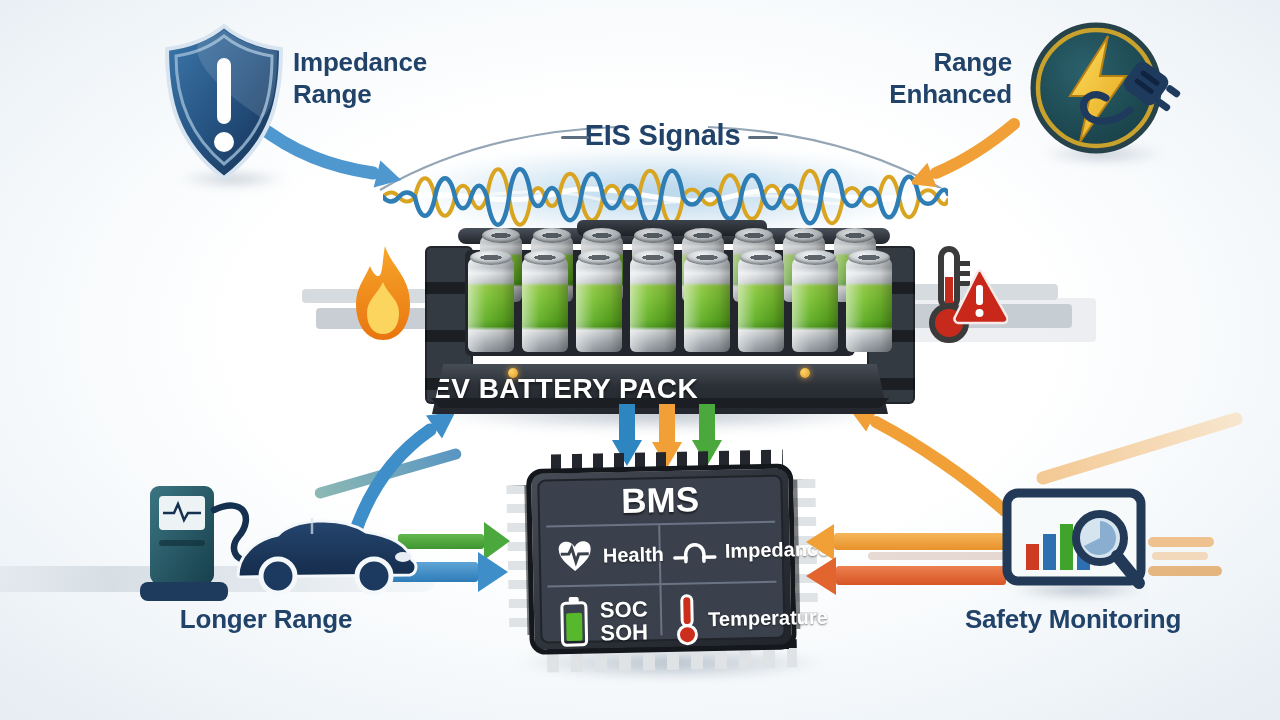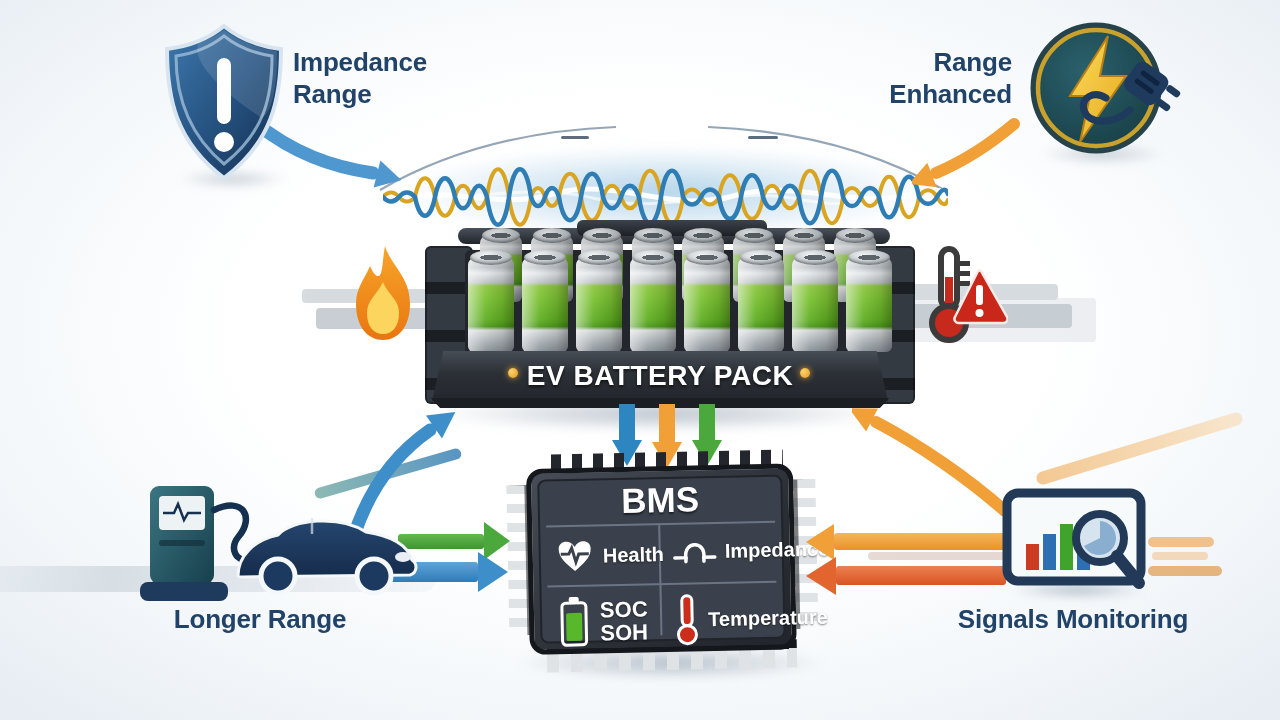--- a/index.html
+++ b/index.html
@@ -37,21 +37,21 @@
   .stripe-or3{left:1148px;top:566px;width:74px;height:10px;border-radius:5px;background:#e09a4c;opacity:.7;}
   .stripe-fade{left:868px;top:552px;width:140px;height:8px;border-radius:4px;background:rgba(205,172,160,.45);}
 
   
   .t-enh{left:293px;top:46px;font-size:26px;line-height:32px;}
   .t-fast{left:862px;top:46px;width:150px;text-align:right;font-size:26px;line-height:32px;}
   .t-eis{left:540px;top:119px;width:245px;text-align:center;font-size:29px;}
   .dash{height:3px;background:#5c6d80;border-radius:2px;}
   .dash-l{left:561px;top:136px;width:28px;}
   .dash-r{left:748px;top:136px;width:30px;}
-  .t-range{left:150px;top:604px;width:220px;text-align:center;font-size:26px;}
+  .t-range{left:156px;top:604px;width:220px;text-align:center;font-size:26px;}
   .t-mon{left:948px;top:604px;width:250px;text-align:center;font-size:26px;}.z1{z-index:1}.z2{z-index:2}.z3{z-index:3}.z4{z-index:4}.z5{z-index:5}.z6{z-index:6}.z7{z-index:7}
 
   
   .arrow-body{position:absolute;border-radius:3px;}
   .arrow-head{position:absolute;width:0;height:0;border-style:solid;border-color:transparent;}
   .ab-green{left:398px;top:534px;width:86px;height:15px;background:linear-gradient(180deg,#63b84e,#3f9630);}
   .ah-green{left:484px;top:522px;border-width:19px 0 19px 26px;border-left-color:#4ba83d;}
   .ab-blue2{left:382px;top:562px;width:96px;height:20px;background:linear-gradient(180deg,#5fa4d6,#2e7cb8);}
   .ah-blue2{left:478px;top:552px;border-width:20px 0 20px 30px;border-left-color:#3d8ec9;}
   .ab-orange{left:834px;top:533px;width:172px;height:17px;background:linear-gradient(180deg,#f6b65a,#e8922a);}
@@ -84,24 +84,24 @@
   .cell{position:relative;border-radius:7px 7px 6px 6px;
     background:linear-gradient(180deg,#d8dcdf 0%,#c2c7cb 10%,#e5e8ea 16%,#bfc4c8 26%,#8cc63f 30%,#7cc233 42%,#5fae22 66%,#4c9a1a 73%,#d5d8da 77%,#a6adb2 90%,#888f95 100%);}
   .cell::after{content:'';position:absolute;inset:0;border-radius:inherit;
     background:linear-gradient(90deg,rgba(255,255,255,.55),rgba(255,255,255,.06) 38%,rgba(0,0,0,.1) 75%,rgba(0,0,0,.3));}
   .cell::before{content:'';position:absolute;left:2px;right:2px;top:-8px;height:15px;border-radius:50%;z-index:1;
     background:radial-gradient(ellipse 58% 38% at 50% 50%, #5c646a 0 44%, transparent 46%),
                radial-gradient(ellipse at 38% 32%, #f2f4f5, #b4bbc0 68%, #7d858b);
     box-shadow:inset 0 -2px 3px rgba(0,0,0,.35);}
   .cell.front{width:46px;height:94px;}
   .cell.back{width:42px;height:66px;filter:brightness(.9);}
-  .pack .panel{position:absolute;left:12px;top:133px;width:456px;height:50px;
+  .pack .panel{position:absolute;left:12px;top:146px;width:456px;height:50px;
     clip-path:polygon(2.5% 0,97.5% 0,100% 100%,0 100%);
     background:linear-gradient(180deg,#474d56 0%,#2b3036 45%,#23272d 100%);
-    display:flex;align-items:center;justify-content:center;}
+    display:flex;align-items:center;}
   .pack .panel-lip{position:absolute;left:6px;top:180px;width:468px;height:10px;
     clip-path:polygon(1% 0,99% 0,97% 100%,3% 100%);background:#1b1f24;border-radius:0 0 8px 8px;}
   .pack-label{color:#fff;font-weight:bold;font-size:28px;letter-spacing:.5px;text-shadow:0 2px 3px rgba(0,0,0,.6);}
   .pack .dot{position:absolute;top:150px;width:10px;height:10px;border-radius:50%;
     background:radial-gradient(circle at 35% 35%, #ffd36b, #e09a20);box-shadow:0 0 6px rgba(240,168,58,.9);}
   .dot-l{left:88px;} .dot-r{left:380px;}
 
   
   .chip{left:495px;top:448px;width:348px;height:232px;transform:rotate(-1.2deg);}
   .pins{position:absolute;}
@@ -210,20 +210,21 @@
   </svg>
   <svg class="abs z3" style="left:912px;top:118px" width="108" height="78" viewBox="0 0 108 78">
     <path d="M102,6 C76,28 50,44 24,55" stroke="#f0a036" stroke-width="12" fill="none" stroke-linecap="round"></path>
     <polygon points="0,-13 25,0 0,13" transform="translate(20,57) rotate(159)" fill="#f0a036"></polygon>
   </svg>
 
   <svg class="abs z2" style="left:378px;top:124px" width="568" height="72" viewBox="0 0 568 72">
     <path d="M2,66 C78,22 160,6 238,3" stroke="#8195a8" stroke-width="2.2" fill="none" opacity=".85"></path>
     <path d="M330,3 C408,6 490,22 566,66" stroke="#8195a8" stroke-width="2.2" fill="none" opacity=".85"></path>
   </svg>
+  <div class="abs z7 label t-eis">EIS Signals</div>
   <div class="abs z7 dash dash-l"></div>
   <div class="abs z7 dash dash-r"></div>
   <svg class="abs z2" style="left:383px;top:150px" width="565" height="94" viewBox="0 0 565 94">
     <path d="M0,52 C50,30 110,62 170,44 C230,26 290,64 350,46 C410,28 470,60 530,44 C545,40 558,40 565,42" stroke="#ffffff" stroke-width="5" fill="none" stroke-linecap="round" opacity=".95"></path>
     <path d="M0,42 C70,58 140,30 210,48 C280,66 350,34 420,50 C480,62 530,40 565,48" stroke="#ffffff" stroke-width="3" fill="none" opacity=".6"></path>
     <path d="M0,47 C5,41 11,41 16,47 C21,53 27,53 32,47 C37,22 47,22 52,47 C57,72 67,72 72,47 C76,32 84,32 88,47 C93,62 99,62 104,47 C109,10 121,10 126,47 C131,84 143,84 148,47 C152,35 158,35 162,47 C166,59 172,59 176,47 C181,16 193,16 198,47 C203,78 215,78 220,47 C225,32 233,32 238,47 C243,62 251,62 256,47 C261,12 273,12 278,47 C283,82 295,82 300,47 C305,37 313,37 318,47 C323,57 331,57 336,47 C341,18 353,18 358,47 C363,76 375,76 380,47 C385,32 393,32 398,47 C403,62 411,62 416,47 C421,12 433,12 438,47 C443,82 455,82 460,47 C465,35 473,35 478,47 C483,59 491,59 496,47 C501,20 511,20 516,47 C521,74 531,74 536,47 C541,38 549,38 554,47 C559,56 563,56 565,50" stroke="#d9a520" stroke-width="4" fill="none" stroke-linecap="round"></path>
     <path d="M0,47 C5,53 11,53 16,47 C21,41 27,41 32,47 C37,72 47,72 52,47 C57,22 67,22 72,47 C76,62 84,62 88,47 C93,32 99,32 104,47 C109,84 121,84 126,47 C131,10 143,10 148,47 C152,59 158,59 162,47 C166,35 172,35 176,47 C181,78 193,78 198,47 C203,16 215,16 220,47 C225,62 233,62 238,47 C243,32 251,32 256,47 C261,82 273,82 278,47 C283,12 295,12 300,47 C305,57 313,57 318,47 C323,37 331,37 336,47 C341,76 353,76 358,47 C363,18 375,18 380,47 C385,62 393,62 398,47 C403,32 411,32 416,47 C421,82 433,82 438,47 C443,12 455,12 460,47 C465,59 473,59 478,47 C483,35 491,35 496,47 C501,74 511,74 516,47 C521,20 531,20 536,47 C541,56 549,56 554,47 C559,38 563,38 565,44" stroke="#2e7eb5" stroke-width="4.5" fill="none" stroke-linecap="round"></path>
   </svg>
 
   <div class="abs z4 pack">
@@ -378,20 +379,20 @@
   <svg class="abs z6" style="left:1000px;top:488px" width="152" height="110" viewBox="0 0 152 110">
     <rect x="7" y="5" width="134" height="88" rx="11" fill="#f7fafb" stroke="#223a57" stroke-width="9"></rect>
     <rect x="26" y="56" width="13" height="26" fill="#cc3b22"></rect>
     <rect x="43" y="46" width="13" height="36" fill="#2d6fb0"></rect>
     <rect x="60" y="36" width="13" height="46" fill="#3fa32c"></rect>
     <rect x="77" y="48" width="13" height="34" fill="#2d6fb0"></rect>
     <circle cx="100" cy="50" r="24" fill="#d6e4ef" stroke="#223a57" stroke-width="8"></circle>
     <path d="M100,50 L100,33 A17,17 0 1 1 84,58 Z" fill="#8aaed0"></path>
     <line x1="117" y1="68" x2="139" y2="95" stroke="#223a57" stroke-width="12" stroke-linecap="round"></line>
   </svg>
-  <div class="abs z7 label t-mon">Signals Monitoring</div>
+  <div class="abs z7 label t-mon">Safety Monitoring</div>
 
   <div class="abs z5 arrow-body ab-orange"></div>
   <div class="abs z5 arrow-head ah-orange"></div>
   <div class="abs z5 arrow-body ab-red"></div>
   <div class="abs z5 arrow-head ah-red"></div>
 
 </div>
 
 </body></html>

